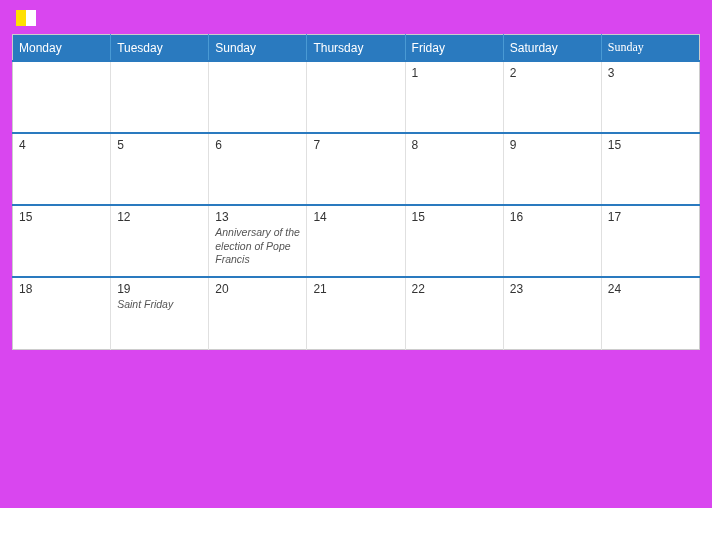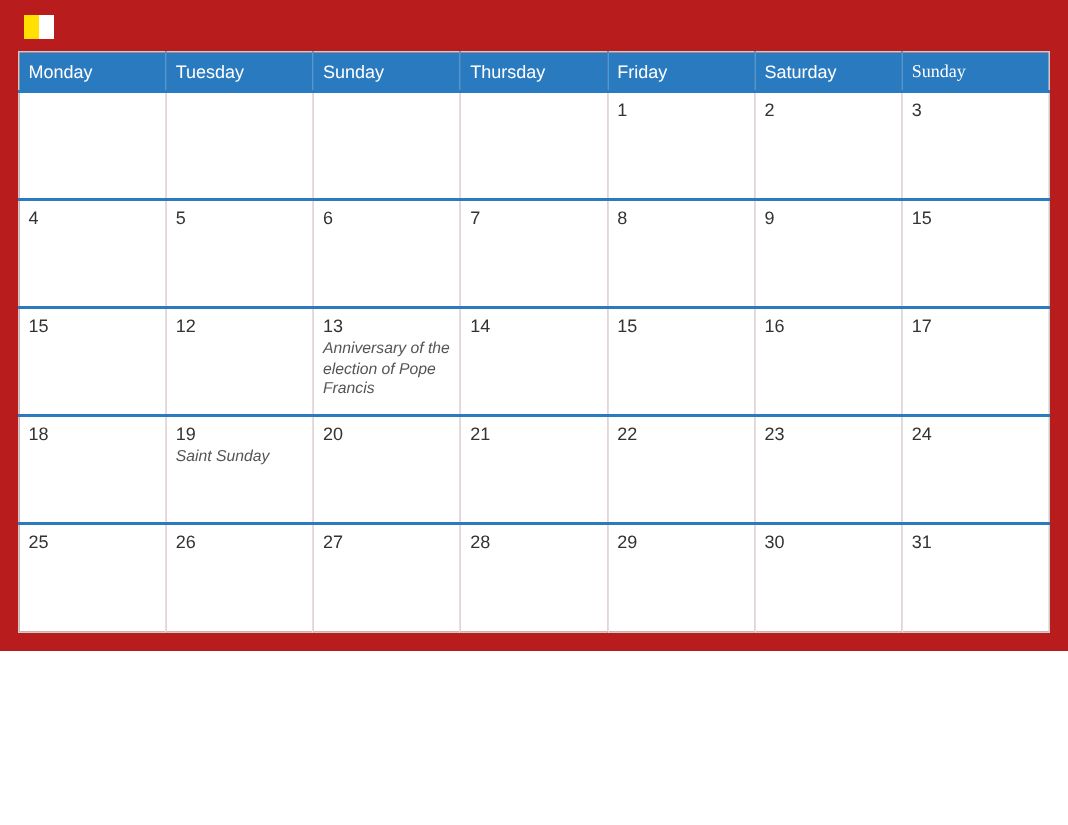--- a/index.html
+++ b/index.html
@@ -7,22 +7,22 @@
     body {
       width: 712px;
       height: 550px;
       background: #fff;
       font-family: Arial, sans-serif;
       overflow: hidden;
     }
 
     .page {
       width: 712px;
-      height: 434px;
-      background: #b91c1c;
+      height: 508px;
+      background: #d946ef;
       padding: 10px 12px 26px 12px;
     }
 
     .header {
       display: flex;
       align-items: center;
       justify-content: space-between;
       margin-bottom: 8px;
     }
 
@@ -220,56 +220,33 @@
           <td>
             <span class="day-number">17</span>
           </td>
         </tr>
         <tr>
           <td>
             <span class="day-number">18</span>
           </td>
           <td>
             <span class="day-number">19</span>
-            <span class="event-text">Saint Sunday</span>
+            <span class="event-text">Saint Friday</span>
           </td>
           <td>
             <span class="day-number">20</span>
           </td>
           <td>
             <span class="day-number">21</span>
           </td>
           <td>
             <span class="day-number">22</span>
           </td>
           <td>
             <span class="day-number">23</span>
           </td>
           <td>
             <span class="day-number">24</span>
-          </td>
-        </tr>
-        <tr>
-          <td>
-            <span class="day-number">25</span>
-          </td>
-          <td>
-            <span class="day-number">26</span>
-          </td>
-          <td>
-            <span class="day-number">27</span>
-          </td>
-          <td>
-            <span class="day-number">28</span>
-          </td>
-          <td>
-            <span class="day-number">29</span>
-          </td>
-          <td>
-            <span class="day-number">30</span>
-          </td>
-          <td>
-            <span class="day-number">31</span>
           </td>
         </tr>
       </tbody>
   </table>
 </div>
 
 </body></html>

